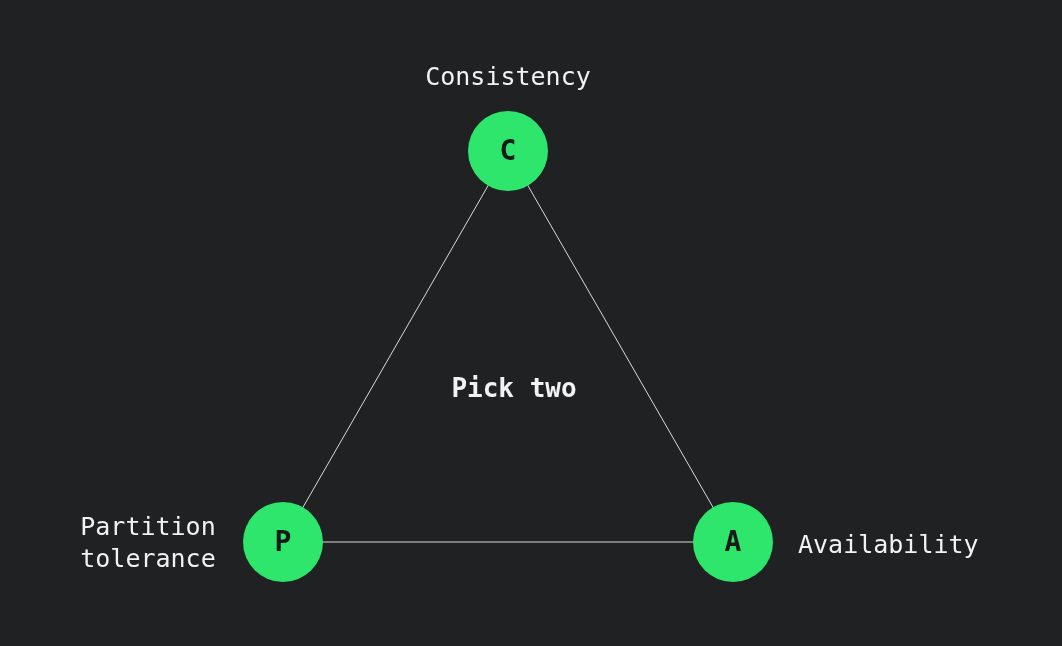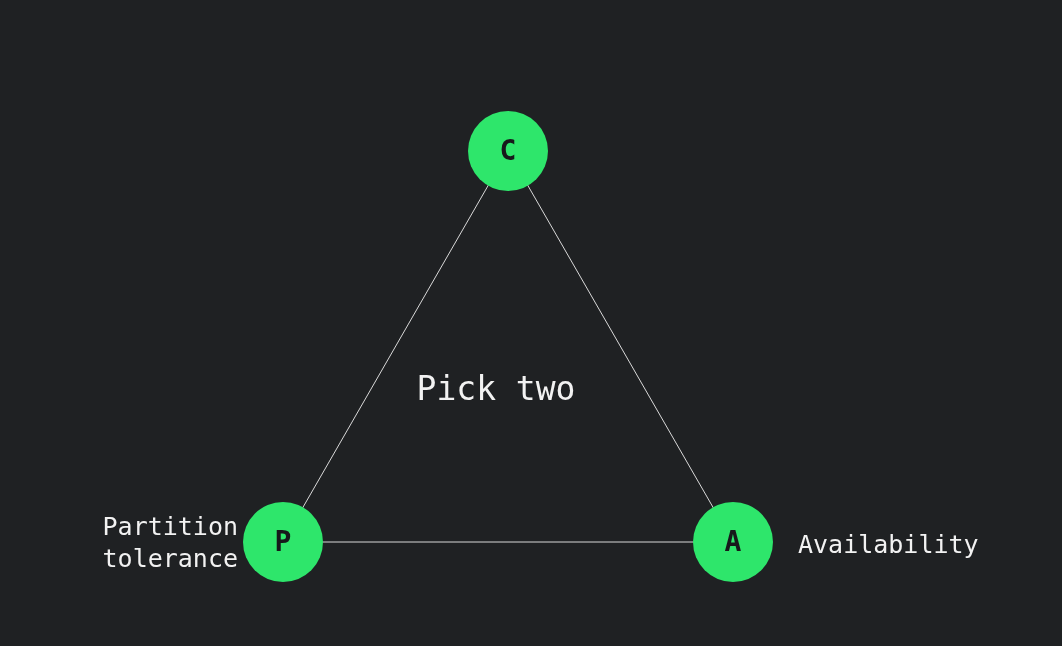--- a/index.html
+++ b/index.html
@@ -28,38 +28,39 @@
     line-height:1;
   }
   .node-c{left:468px;top:111px;}
   .node-p{left:243px;top:502px;}
   .node-a{left:693px;top:502px;}
   .label{
     position:absolute;color:var(--label-text);
     font-size:25px;line-height:32px;
   }
   .label-c{left:508px;top:61px;transform:translateX(-50%);white-space:nowrap;}
-  .label-p{left:148px;top:511px;transform:translateX(-50%);width:180px;text-align:right;}
+  .label-p{left:148px;top:511px;transform:translateX(-50%);width:180px;text-align:center;}
   .label-a{left:798px;top:529px;white-space:nowrap;}
   .center-text{
-    position:absolute;left:496px;top:388px;transform:translate(-50%,-50%);
-    color:var(--label-text);font-size:33px;font-weight:normal;white-space:nowrap;
+    position:absolute;left:514px;top:388px;transform:translate(-50%,-50%);
+    color:var(--label-text);font-size:26px;font-weight:bold;white-space:nowrap;
   }
 </style>
 </head>
 <body>
 
 <div class="canvas">
 
   <svg class="edges" viewBox="0 0 1062 646" xmlns="http://www.w3.org/2000/svg">
     <line x1="508" y1="151" x2="283" y2="542"></line>
     <line x1="508" y1="151" x2="733" y2="542"></line>
     <line x1="283" y1="542" x2="733" y2="542"></line>
   </svg>
 
+  <div class="label label-c">Consistency</div>
 
   <div class="node node-c">
     <span class="node-letter">C</span>
   </div>
 
   <div class="center-text">Pick two</div>
 
   <div class="label label-p">Partition tolerance</div>
 
   <div class="node node-p">

